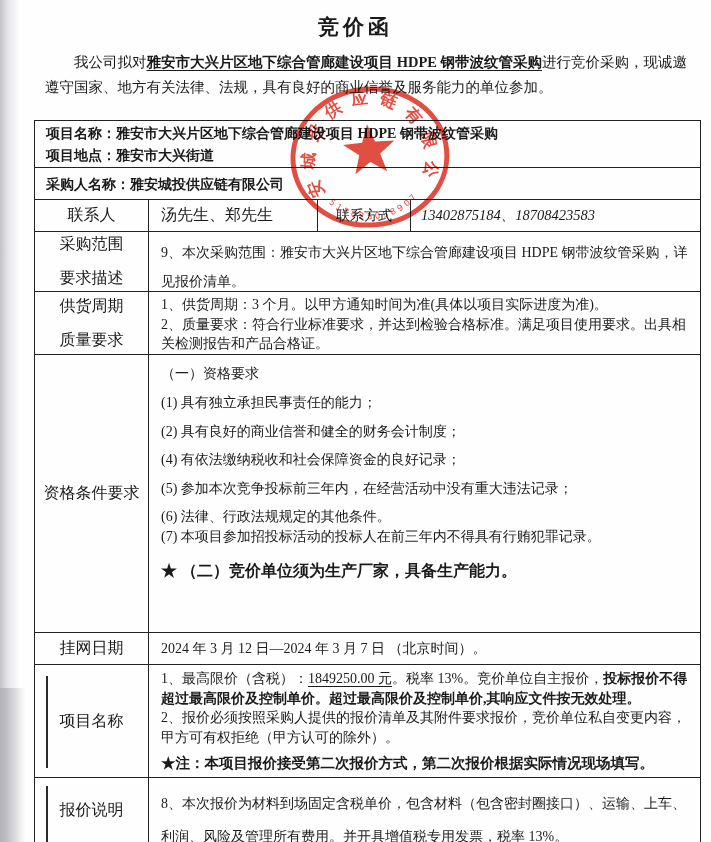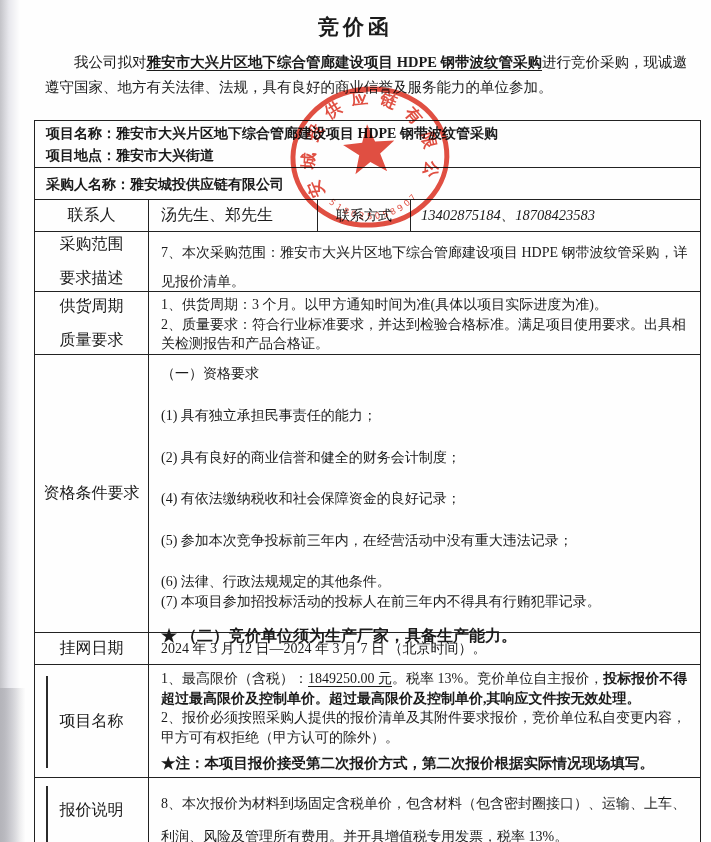--- a/index.html
+++ b/index.html
@@ -29,21 +29,21 @@
   .full-cell{flex:1;padding:2px 8px 0 11px;font-size:14px;box-sizing:border-box;}
   .vcenter{display:flex;align-items:center;}
   .lh22{line-height:22px;}
   .cell-contact-value{flex:0 0 169px;width:169px;border-right:1.4px solid #222;display:flex;align-items:center;padding-left:12px;font-size:16px;box-sizing:border-box;}
   .cell-contact-method{flex:0 0 93px;width:93px;border-right:1.4px solid #222;display:flex;align-items:center;justify-content:center;font-size:14px;box-sizing:border-box;}
   .cell-contact-phone{flex:1;display:flex;align-items:center;padding-left:10px;font-size:14.5px;box-sizing:border-box;font-style:italic;}
   .scope-content{padding-top:6px;line-height:29px;}
   .period-content{padding-top:3px;line-height:19.5px;}
   .qual-content{padding-top:7px;}
   .q-head{line-height:20px;margin-top:2px;}
-  .q-item{line-height:19.5px;margin-top:22px;}
+  .q-item{line-height:19.5px;margin-top:9px;}
   .q-item.tight{margin-top:0;}
   .q-star{margin-top:14px;font-size:16px;font-weight:bold;line-height:22px;}
   .quote-content{padding-top:4px;line-height:19.5px;}
   .quote-note{margin-top:7px;font-weight:bold;font-size:14.5px;}
   .desc-content{padding-top:9px;line-height:33px;}
   .stamp{position:absolute;left:287px;top:85px;width:166px;height:146px;
     mix-blend-mode:multiply;opacity:0.88;transform:rotate(-5deg);pointer-events:none;}
   .artifact-a{position:absolute;left:46px;top:676px;width:1.5px;height:92px;background:#2b2b2b;}
   .artifact-b{position:absolute;left:46px;top:786px;width:1.5px;height:56px;background:#2b2b2b;}
 </style>
@@ -79,21 +79,21 @@
       <div class="cell-contact-value">汤先生、郑先生</div>
       <div class="cell-contact-method">联系方式</div>
       <div class="cell-contact-phone">13402875184、18708423583</div>
     </div>
 
     <div class="row h60">
       <div class="label-cell label-gap">
         <div>采购范围</div>
         <div>要求描述</div>
       </div>
-      <div class="content-cell scope-content">7、本次采购范围：雅安市大兴片区地下综合管廊建设项目 HDPE 钢带波纹管采购，详见报价清单。</div>
+      <div class="content-cell scope-content">9、本次采购范围：雅安市大兴片区地下综合管廊建设项目 HDPE 钢带波纹管采购，详见报价清单。</div>
     </div>
 
     <div class="row h63">
       <div class="label-cell label-gap">
         <div>供货周期</div>
         <div>质量要求</div>
       </div>
       <div class="content-cell period-content">
         <div>1、供货周期：3 个月。以甲方通知时间为准(具体以项目实际进度为准)。</div>
         <div>2、质量要求：符合行业标准要求，并达到检验合格标准。满足项目使用要求。出具相关检测报告和产品合格证。</div>

